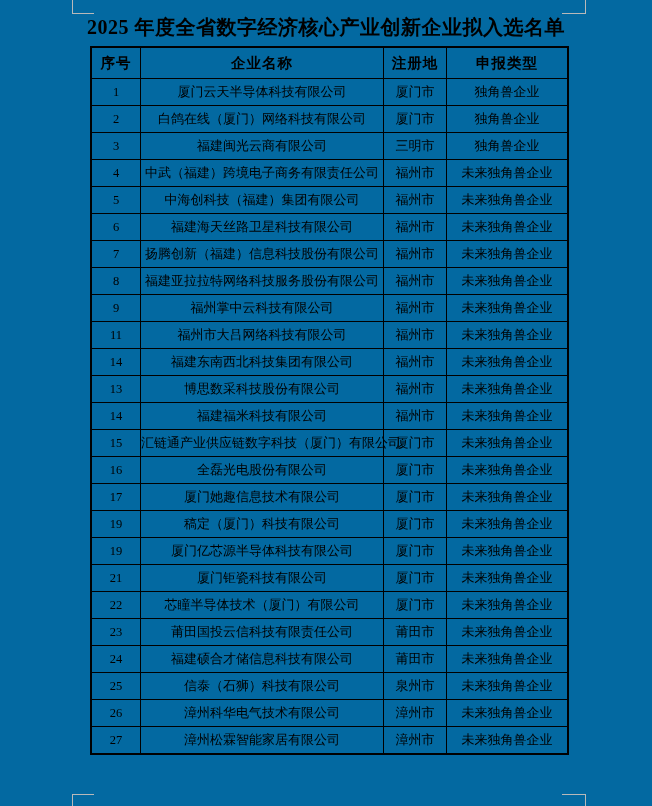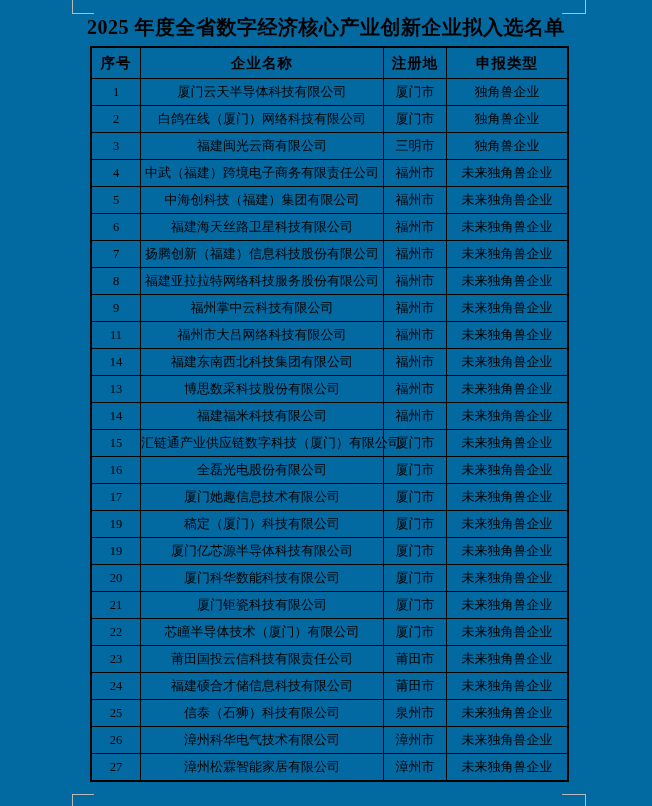--- a/index.html
+++ b/index.html
@@ -200,26 +200,20 @@
             <td class="col-city">厦门市</td>
             <td class="col-type">未来独角兽企业</td>
           </tr>
           <tr>
             <td class="col-no">19</td>
             <td class="col-company">厦门亿芯源半导体科技有限公司</td>
             <td class="col-city">厦门市</td>
             <td class="col-type">未来独角兽企业</td>
           </tr>
           <tr>
-            <td class="col-no">20</td>
-            <td class="col-company">厦门科华数能科技有限公司</td>
-            <td class="col-city">厦门市</td>
-            <td class="col-type">未来独角兽企业</td>
-          </tr>
-          <tr>
             <td class="col-no">21</td>
             <td class="col-company">厦门钜瓷科技有限公司</td>
             <td class="col-city">厦门市</td>
             <td class="col-type">未来独角兽企业</td>
           </tr>
           <tr>
             <td class="col-no">22</td>
             <td class="col-company">芯瞳半导体技术（厦门）有限公司</td>
             <td class="col-city">厦门市</td>
             <td class="col-type">未来独角兽企业</td>

